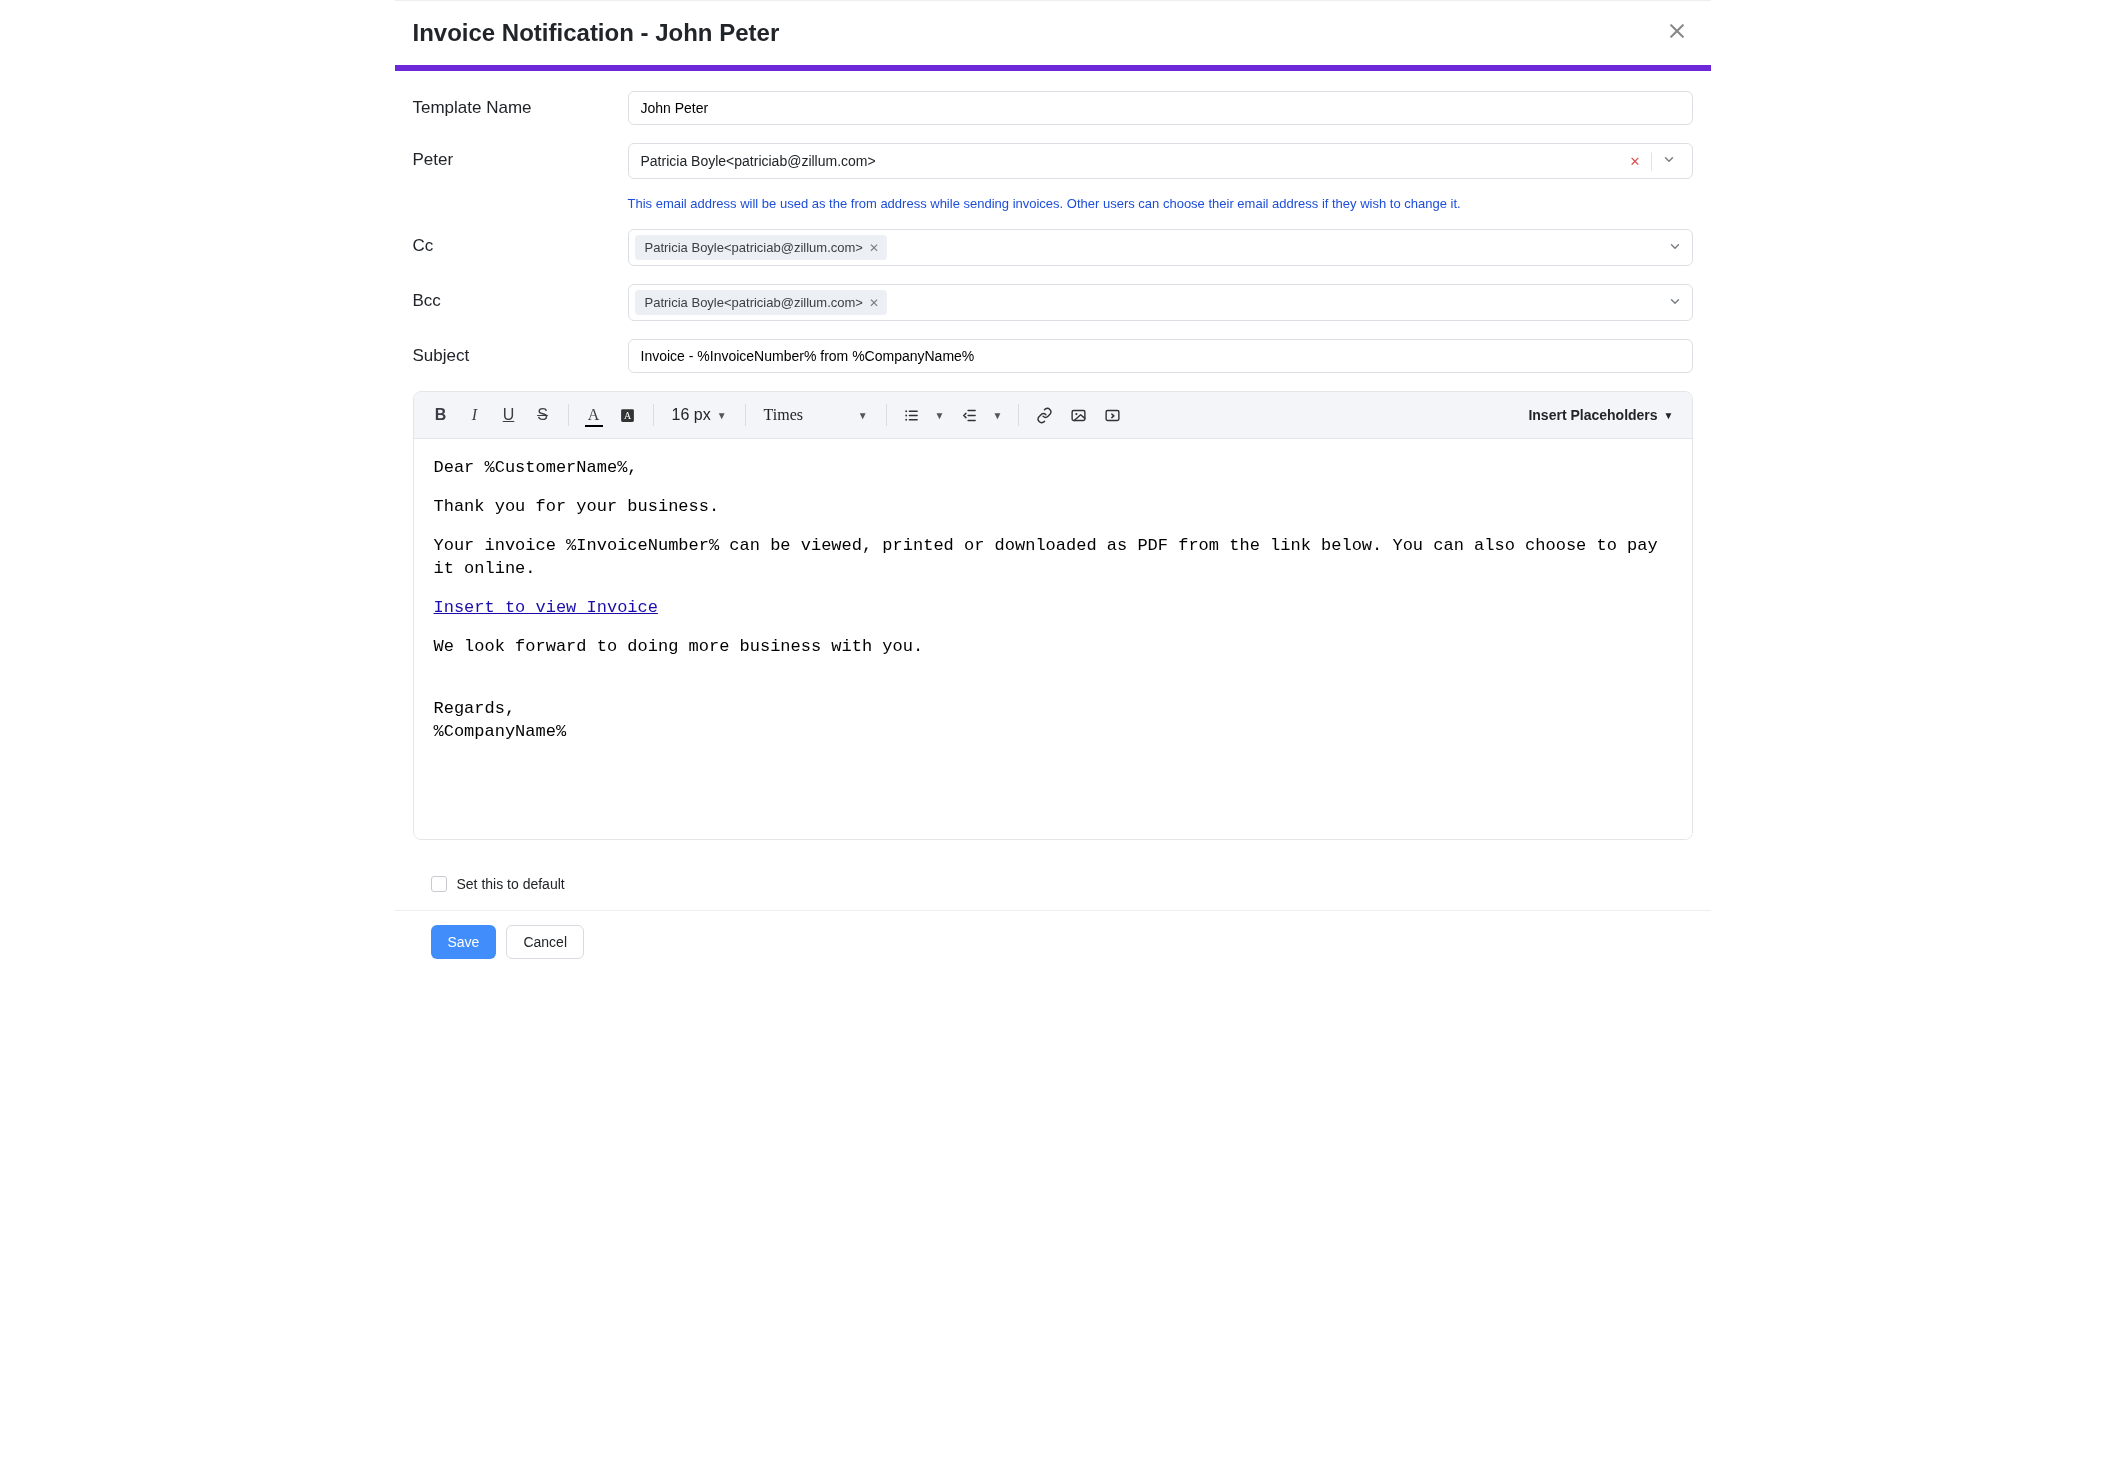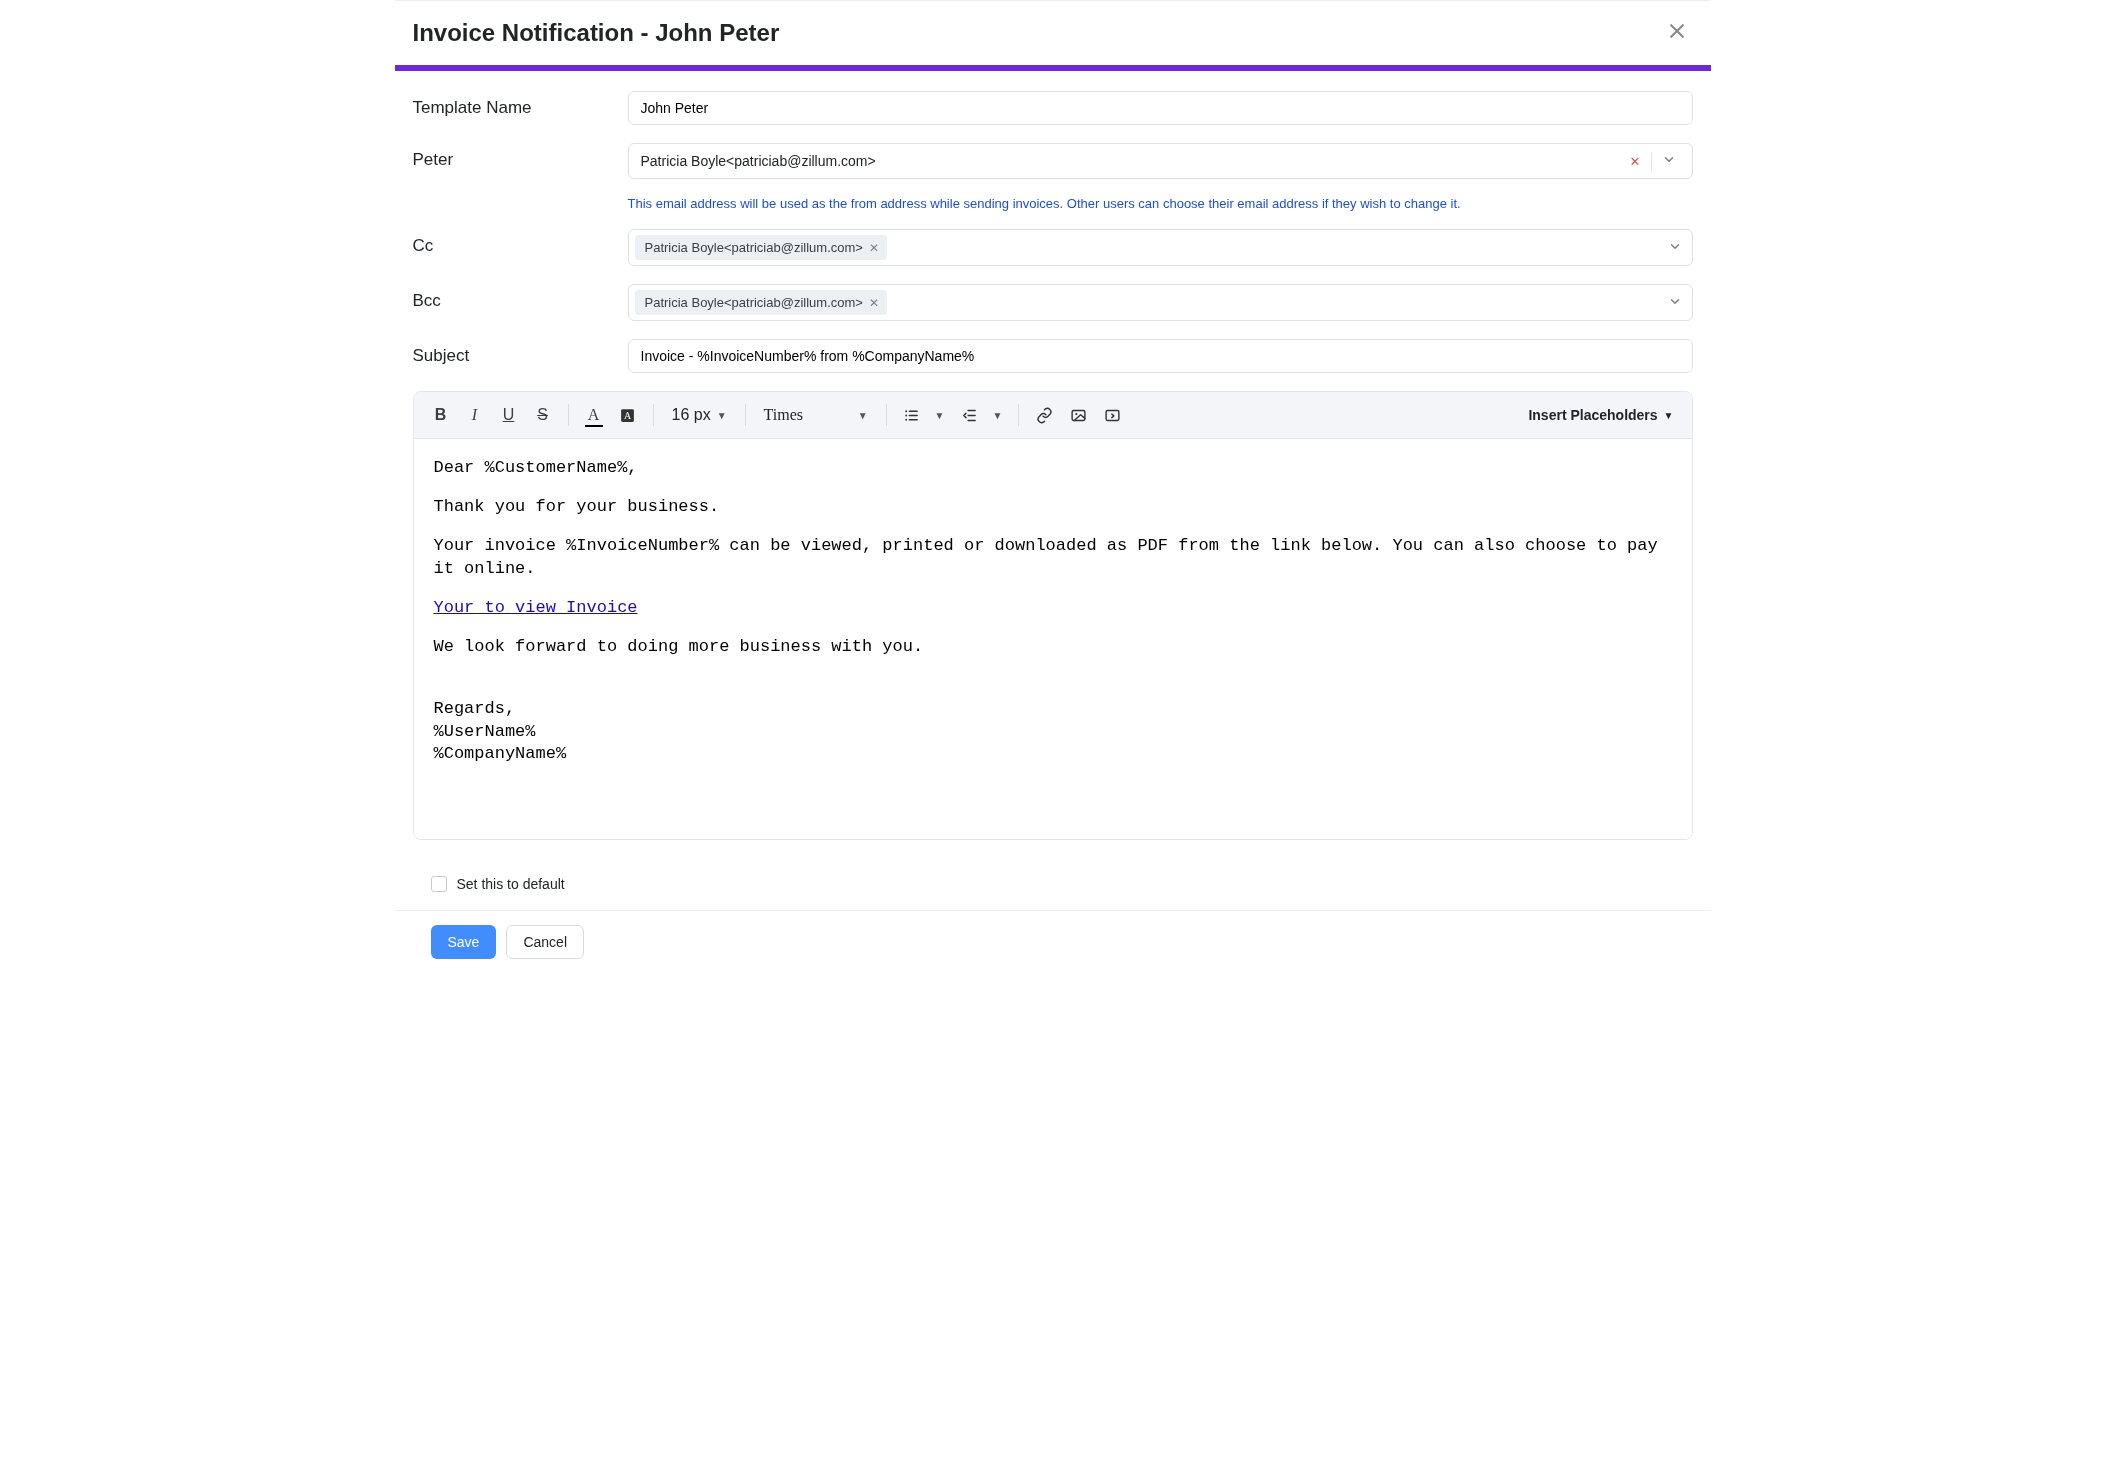--- a/index.html
+++ b/index.html
@@ -230,26 +230,25 @@
         <span class="insert-ph">
           <span>Insert Placeholders</span>
             <span class="caret">▼</span>
         </span>
       </div>
 
       <div class="editor-content">
         <p>Dear %CustomerName%,</p>
         <p>Thank you for your business.</p>
         <p>Your invoice %InvoiceNumber% can be viewed, printed or downloaded as PDF from the link below. You can also choose to pay it online.</p>
-        <p><a href="#">Your to view Invoice</a></p>
+        <p><a href="#">Insert to view Invoice</a></p>
         <p>We look forward to doing more business with you.</p>
         <p style="margin-bottom:0;">&nbsp;</p>
         <div class="nomb">
           <p>Regards,</p>
-          <p>%UserName%</p>
           <p>%CompanyName%</p>
         </div>
       </div>
     </div>
 
   </div>
 
   <div class="check-row">
     <span class="checkbox"></span>
     <span>Set this to default</span>

